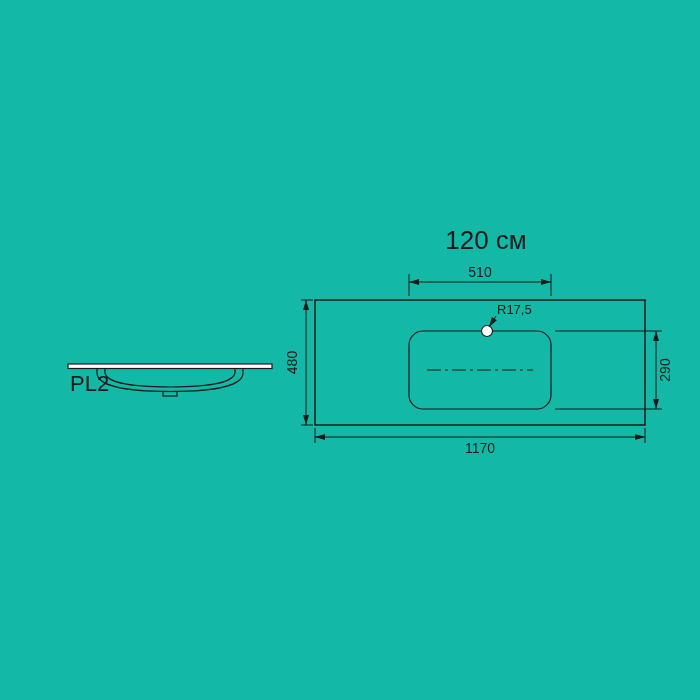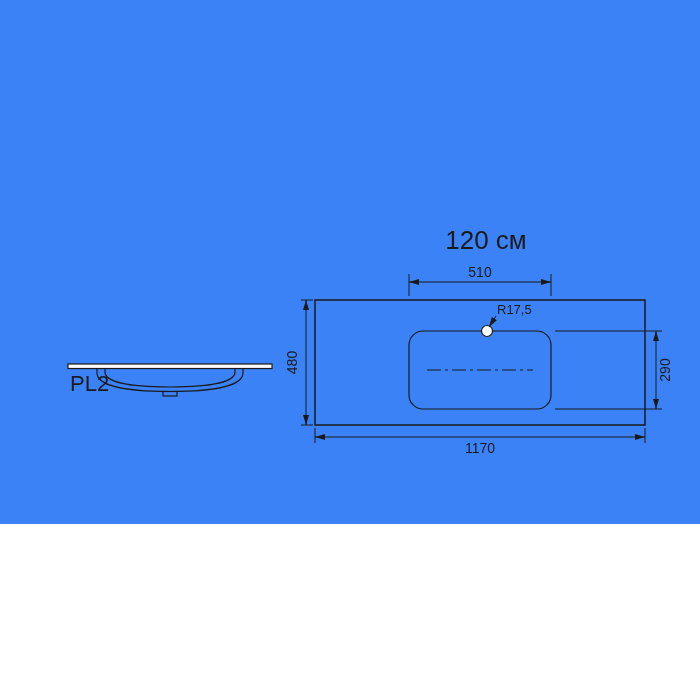--- a/index.html
+++ b/index.html
@@ -6,22 +6,22 @@
     margin: 0;
     padding: 0;
     background: #ffffff;
     width: 700px;
     height: 700px;
     overflow: hidden;
     font-family: "Liberation Sans", sans-serif;
   }
   .drawing-wrap {
     width: 700px;
-    height: 524px;
-    background: #3b82f6;
+    height: 700px;
+    background: #14b8a6;
   }
   svg text {
     fill: #1a1a1a;
     font-family: "Liberation Sans", sans-serif;
   }
   .title-text { font-size: 26px; }
   .label-text { font-size: 22px; }
   .dim-text   { font-size: 14px; }
   .rad-text   { font-size: 13px; }
 

